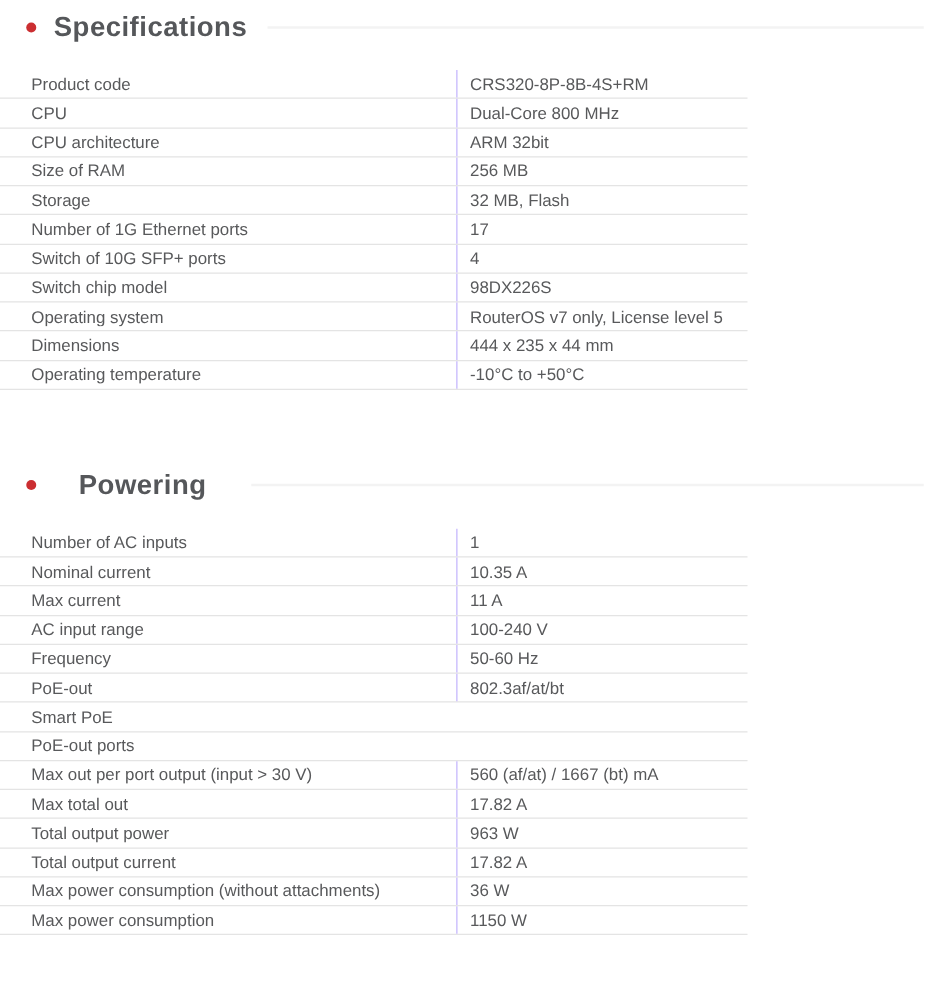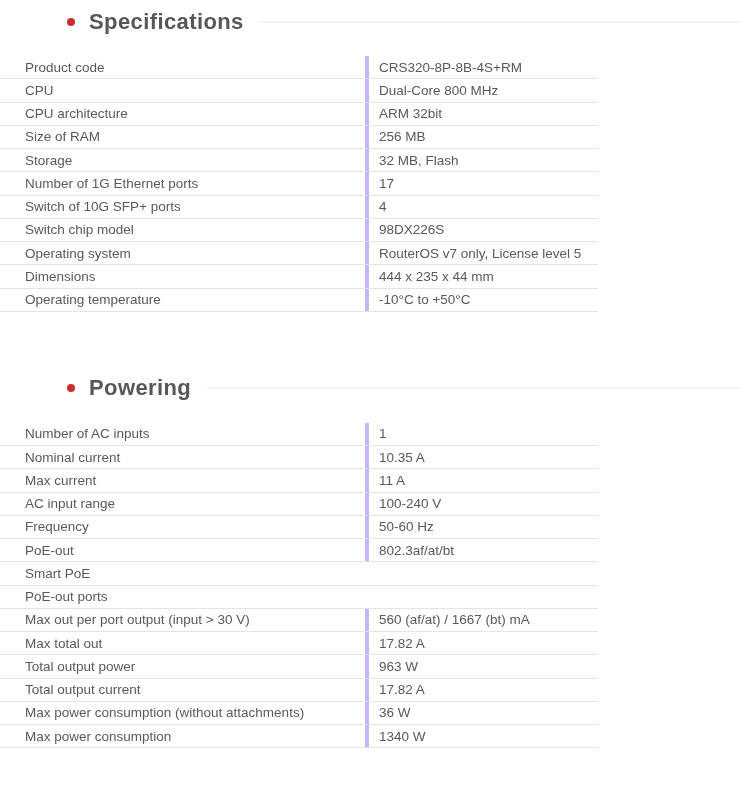--- a/index.html
+++ b/index.html
@@ -12,21 +12,20 @@
     color: #55575a;
   }
   .spec-page { width: 741px; padding-top: 8px; }
 
   
   .section-heading {
     display: flex;
     align-items: center;
     height: 28px;
     padding-left: 21px;
-    margin-left: 46px;
   }
   .bullet {
     width: 8px;
     height: 8px;
     border-radius: 50%;
     background: #cb2e31;
     flex: 0 0 auto;
   }
   .section-title {
     margin-left: 14px;
@@ -40,21 +39,21 @@
     flex: 1 1 auto;
     height: 2px;
     background: #f3f3f3;
     margin-left: 16px;
     margin-right: 2px;
   }
 
   
   .spec-table { width: 598px; }
   #table-specifications { margin-top: 20px; }
-  #heading-powering { margin-top: 62px; }
+  #heading-powering { margin-top: 62px; gap: 20px; }
   #table-powering { margin-top: 21px; }
 
   .spec-row {
     display: flex;
     align-items: center;
     height: 23.25px;
     border-bottom: 1px solid #e4e4e4;
     font-size: 13.5px;
     color: #58595b;
   }
@@ -63,21 +62,21 @@
     width: 365px;
     padding-left: 25px;
     white-space: nowrap;
     overflow: hidden;
   }
   .spec-value {
     flex: 1 1 auto;
     align-self: stretch;
     display: flex;
     align-items: center;
-    border-left: 4px solid #c4b5fd;
+    border-left: 1px solid #c4b5fd;
     padding-left: 10px;
     white-space: nowrap;
     overflow: hidden;
   }
 </style>
 </head>
 <body>
 
 <main class="spec-page">
 
@@ -187,18 +186,18 @@
         <div class="spec-row">
           <div class="spec-label">Total output current</div>
           <div class="spec-value">17.82 A</div>
         </div>
         <div class="spec-row">
           <div class="spec-label">Max power consumption (without attachments)</div>
           <div class="spec-value">36 W</div>
         </div>
         <div class="spec-row">
           <div class="spec-label">Max power consumption</div>
-          <div class="spec-value">1340 W</div>
+          <div class="spec-value">1150 W</div>
         </div>
       </div>
   </section>
 
 </main>
 
 </body></html>

